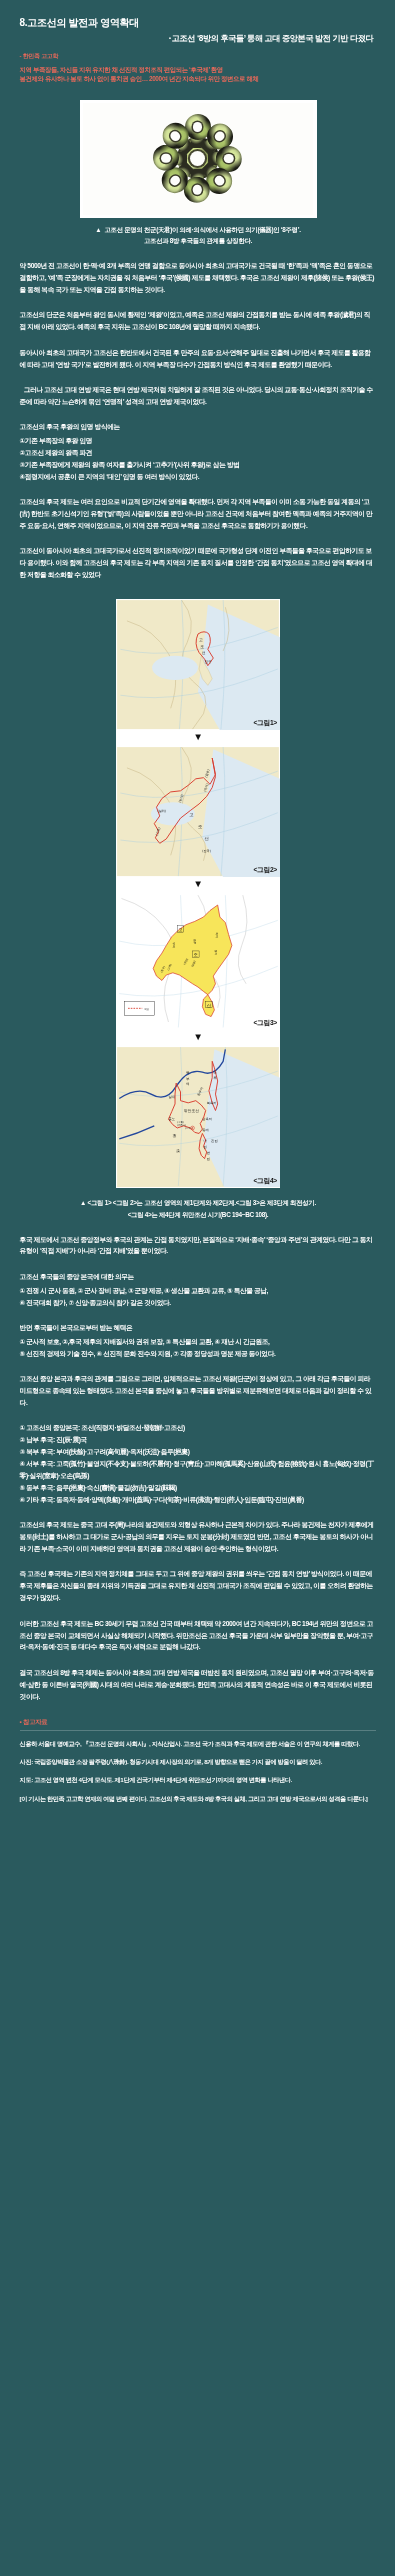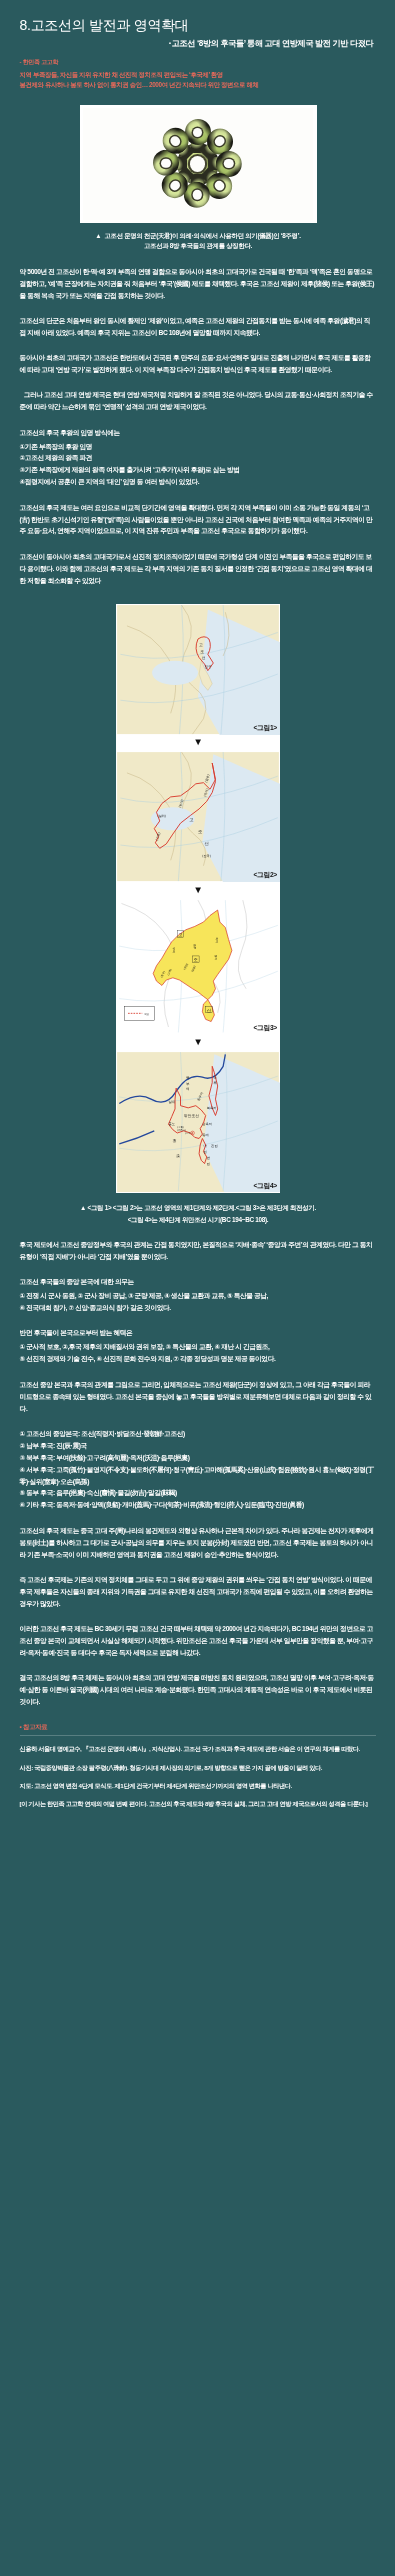--- a/index.html
+++ b/index.html
@@ -21,22 +21,22 @@
     padding: 0 0 20.6px 0;
     position: relative;
     overflow: hidden;
   }
 
   
   .header {
     padding: 15.5px 19.6px 2.1px 19.6px;
   }
   .title-main {
-    font-size: 14px;
-    font-weight: 400;
+    font-size: 10px;
+    font-weight: 700;
     color: #ffffff;
     letter-spacing: -0.3px;
     line-height: 1.35;
     margin: 0 0 4.1px 0;
   }
   .title-sub {
     font-size: 8.2px;
     font-weight: 700;
     color: #ffffff;
     letter-spacing: -0.4px;
@@ -260,21 +260,21 @@
   }
 </style>
 </head>
 <body>
 
 <div class="page">
 
   <div class="header">
     <h1 class="title-main">8.고조선의 발전과 영역확대</h1>
     <p class="title-sub">
-      <span class="bullet">▪</span><span>고조선 ‘8방의 후국들’ 통해 고대 연방제국 발전 기반 다졌다</span>
+      <span class="bullet">▪</span><span>고조선 ‘8방의 후국들’ 통해 고대 중앙본국 발전 기반 다졌다</span>
     </p>
   </div>
 
   <div class="deck">
     <p class="deck-kicker">- 한민족 고고학</p>
     <p class="deck-line">지역 부족장들, 자신들 지위 유지한 채 선진적 정치조직 편입되는 ‘후국제’ 환영</p>
     <p class="deck-line">봉건제와 유사하나 봉토 하사 없이 통치권 승인… 2000여 년간 지속되다 위만 정변으로 해체</p>
   </div>
 
   <div class="figure">

